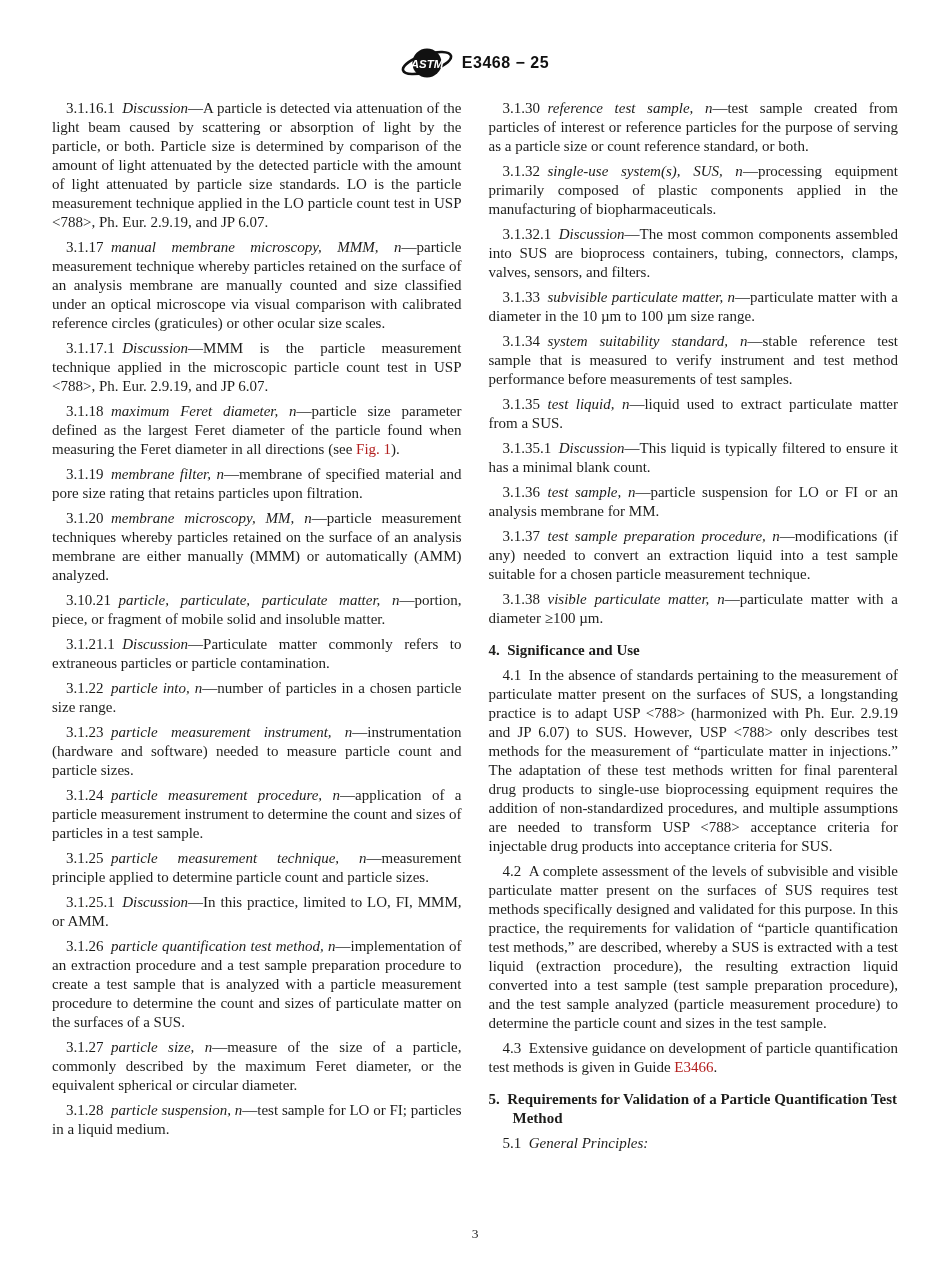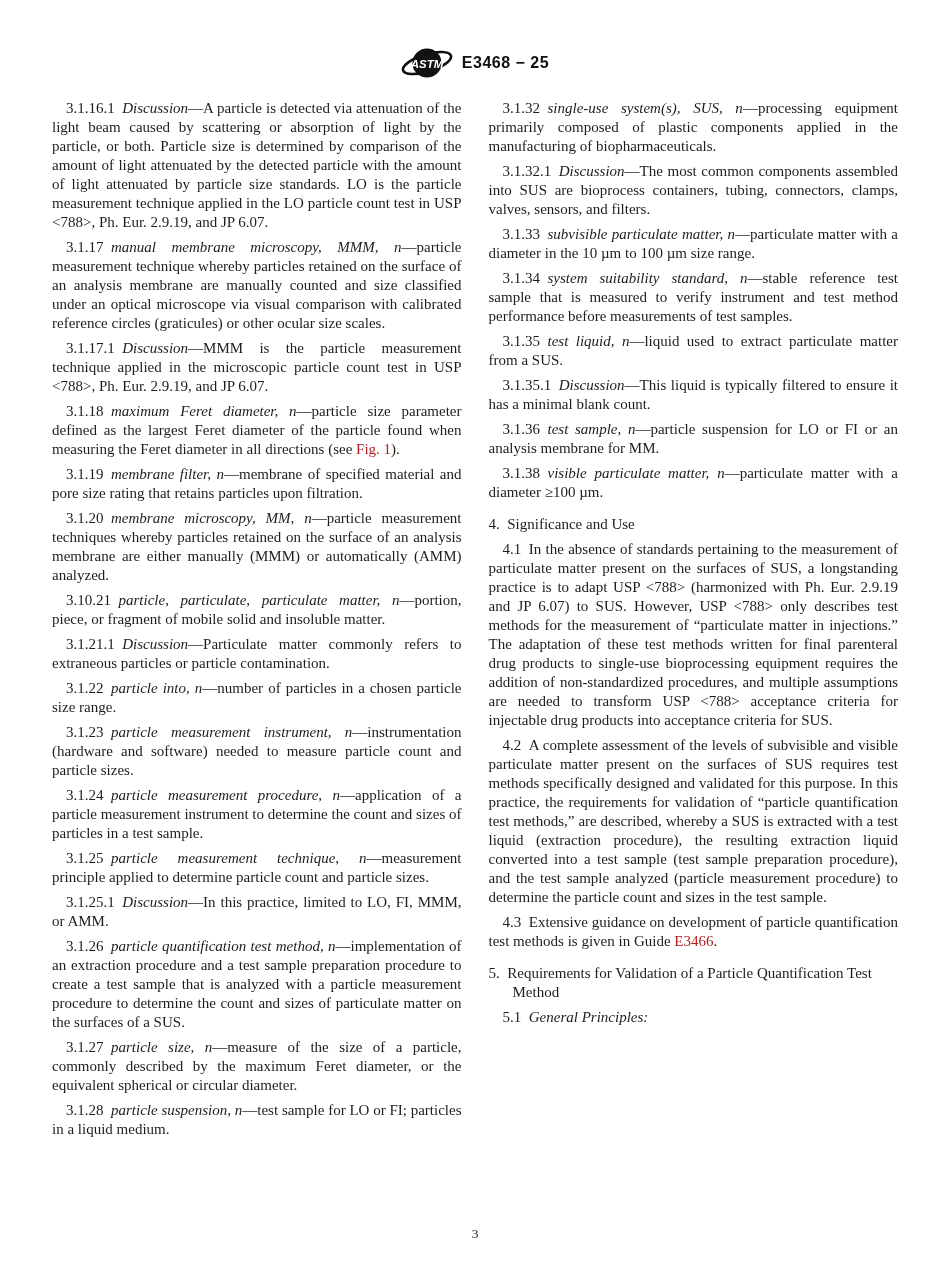--- a/index.html
+++ b/index.html
@@ -25,21 +25,21 @@
     display:flex;gap:27px;
     padding:15px 52px 0 52px;
   }
   .col{
     width:410px;
     font-size:15px;line-height:19px;
     text-align:justify;
   }
   .blk{margin:0;}
   .blk.p{text-indent:14px;margin-top:6px;}
-  .blk.h{font-weight:normal;margin-top:13px;text-indent:0;text-align:left;}
+  .blk.h{font-weight:bold;margin-top:13px;text-indent:0;text-align:left;}
   .blk.h2{padding-left:24px;text-indent:-24px;}
   .blk:first-child{margin-top:0;}
   .it{font-style:italic;}
   .lnk{color:var(--link,#b22222);cursor:pointer;}
   .ftr{
     position:absolute;left:0;bottom:30px;width:100%;
     text-align:center;font-size:13.5px;color:#222;
   }
 </style>
 </head>
@@ -73,27 +73,29 @@
         <p class="blk p"><span>3.1.22 </span><span class="it">particle into, n</span><span>—number of particles in a chosen particle size range.</span></p>
         <p class="blk p"><span>3.1.23 </span><span class="it">particle measurement instrument, n</span><span>—instrumentation (hardware and software) needed to measure particle count and particle sizes.</span></p>
         <p class="blk p"><span>3.1.24 </span><span class="it">particle measurement procedure, n</span><span>—application of a particle measurement instrument to determine the count and sizes of particles in a test sample.</span></p>
         <p class="blk p"><span>3.1.25 </span><span class="it">particle measurement technique, n</span><span>—measurement principle applied to determine particle count and particle sizes.</span></p>
         <p class="blk p"><span>3.1.25.1 </span><span class="it">Discussion</span><span>—In this practice, limited to LO, FI, MMM, or AMM.</span></p>
         <p class="blk p"><span>3.1.26 </span><span class="it">particle quantification test method, n</span><span>—implementation of an extraction procedure and a test sample preparation procedure to create a test sample that is analyzed with a particle measurement procedure to determine the count and sizes of particulate matter on the surfaces of a SUS.</span></p>
         <p class="blk p"><span>3.1.27 </span><span class="it">particle size, n</span><span>—measure of the size of a particle, commonly described by the maximum Feret diameter, or the equivalent spherical or circular diameter.</span></p>
         <p class="blk p"><span>3.1.28 </span><span class="it">particle suspension, n</span><span>—test sample for LO or FI; particles in a liquid medium.</span></p>
       </div>
     <div class="col" id="col-right">
+        <p class="blk p"><span>3.1.30 </span><span class="it">reference test sample, n</span><span>—test sample created from particles of interest or reference particles for the purpose of serving as a particle size or count reference standard, or both.</span></p>
         <p class="blk p"><span>3.1.32 </span><span class="it">single-use system(s), SUS, n</span><span>—processing equipment primarily composed of plastic components applied in the manufacturing of biopharmaceuticals.</span></p>
         <p class="blk p"><span>3.1.32.1 </span><span class="it">Discussion</span><span>—The most common components assembled into SUS are bioprocess containers, tubing, connectors, clamps, valves, sensors, and filters.</span></p>
         <p class="blk p"><span>3.1.33 </span><span class="it">subvisible particulate matter, n</span><span>—particulate matter with a diameter in the 10 µm to 100 µm size range.</span></p>
         <p class="blk p"><span>3.1.34 </span><span class="it">system suitability standard, n</span><span>—stable reference test sample that is measured to verify instrument and test method performance before measurements of test samples.</span></p>
         <p class="blk p"><span>3.1.35 </span><span class="it">test liquid, n</span><span>—liquid used to extract particulate matter from a SUS.</span></p>
         <p class="blk p"><span>3.1.35.1 </span><span class="it">Discussion</span><span>—This liquid is typically filtered to ensure it has a minimal blank count.</span></p>
         <p class="blk p"><span>3.1.36 </span><span class="it">test sample, n</span><span>—particle suspension for LO or FI or an analysis membrane for MM.</span></p>
+        <p class="blk p"><span>3.1.37 </span><span class="it">test sample preparation procedure, n</span><span>—modifications (if any) needed to convert an extraction liquid into a test sample suitable for a chosen particle measurement technique.</span></p>
         <p class="blk p"><span>3.1.38 </span><span class="it">visible particulate matter, n</span><span>—particulate matter with a diameter ≥100 µm.</span></p>
         <p class="blk h"><span>4. Significance and Use</span></p>
         <p class="blk p"><span>4.1 In the absence of standards pertaining to the measurement of particulate matter present on the surfaces of SUS, a longstanding practice is to adapt USP &lt;788&gt; (harmonized with Ph. Eur. 2.9.19 and JP 6.07) to SUS. However, USP &lt;788&gt; only describes test methods for the measurement of “particulate matter in injections.” The adaptation of these test methods written for final parenteral drug products to single-use bioprocessing equipment requires the addition of non-standardized procedures, and multiple assumptions are needed to transform USP &lt;788&gt; acceptance criteria for injectable drug products into acceptance criteria for SUS.</span></p>
         <p class="blk p"><span>4.2 A complete assessment of the levels of subvisible and visible particulate matter present on the surfaces of SUS requires test methods specifically designed and validated for this purpose. In this practice, the requirements for validation of “particle quantification test methods,” are described, whereby a SUS is extracted with a test liquid (extraction procedure), the resulting extraction liquid converted into a test sample (test sample preparation procedure), and the test sample analyzed (particle measurement procedure) to determine the particle count and sizes in the test sample.</span></p>
         <p class="blk p"><span>4.3 Extensive guidance on development of particle quantification test methods is given in Guide </span><span class="lnk">E3466</span><span>.</span></p>
         <p class="blk h h2"><span>5. Requirements for Validation of a Particle Quantification Test Method</span></p>
         <p class="blk p"><span>5.1 </span><span class="it">General Principles:</span></p>
       </div>
   </div>
 

